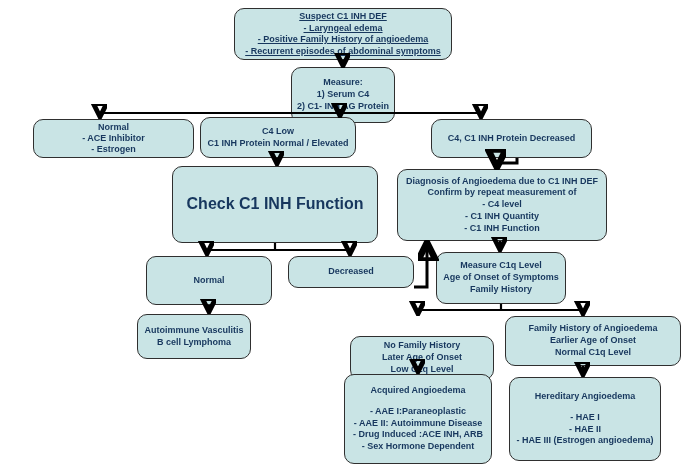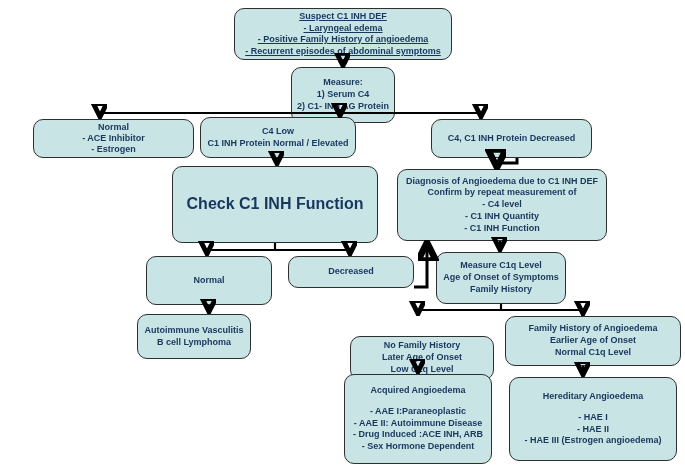--- a/index.html
+++ b/index.html
@@ -54,21 +54,21 @@
   #b-c4c1-decreased { left:431px; top:119px; width:161px; height:39px; }
   #b-check-function { left:172px; top:166px; width:206px; height:77px; font-size:16px; }
   #b-diagnosis      { left:397px; top:169px; width:210px; height:72px; }
   #b-normal-fn      { left:146px; top:256px; width:126px; height:49px; }
   #b-decreased      { left:288px; top:256px; width:126px; height:32px; }
   #b-measure-c1q    { left:436px; top:252px; width:130px; height:52px; }
   #b-autoimmune     { left:137px; top:314px; width:114px; height:45px; }
   #b-no-family      { left:350px; top:316px; width:144px; height:44px;margin-top:20px; }
   #b-family-history { left:505px; top:316px; width:176px; height:50px; }
   #b-acquired       { left:344px; top:374px; width:148px; height:90px; }
-  #b-hereditary     { left:509px; top:377px; width:168px; height:84px; }
+  #b-hereditary     { left:509px; top:377px; width:152px; height:84px; }
 </style>
 </head>
 <body>
 
 <div class="stage">
 
   <div class="box" id="b-suspect">
     <span class="line">Suspect C1 INH DEF</span>
     <span class="line">- Laryngeal edema</span>
     <span class="line">- Positive Family History of angioedema</span>

